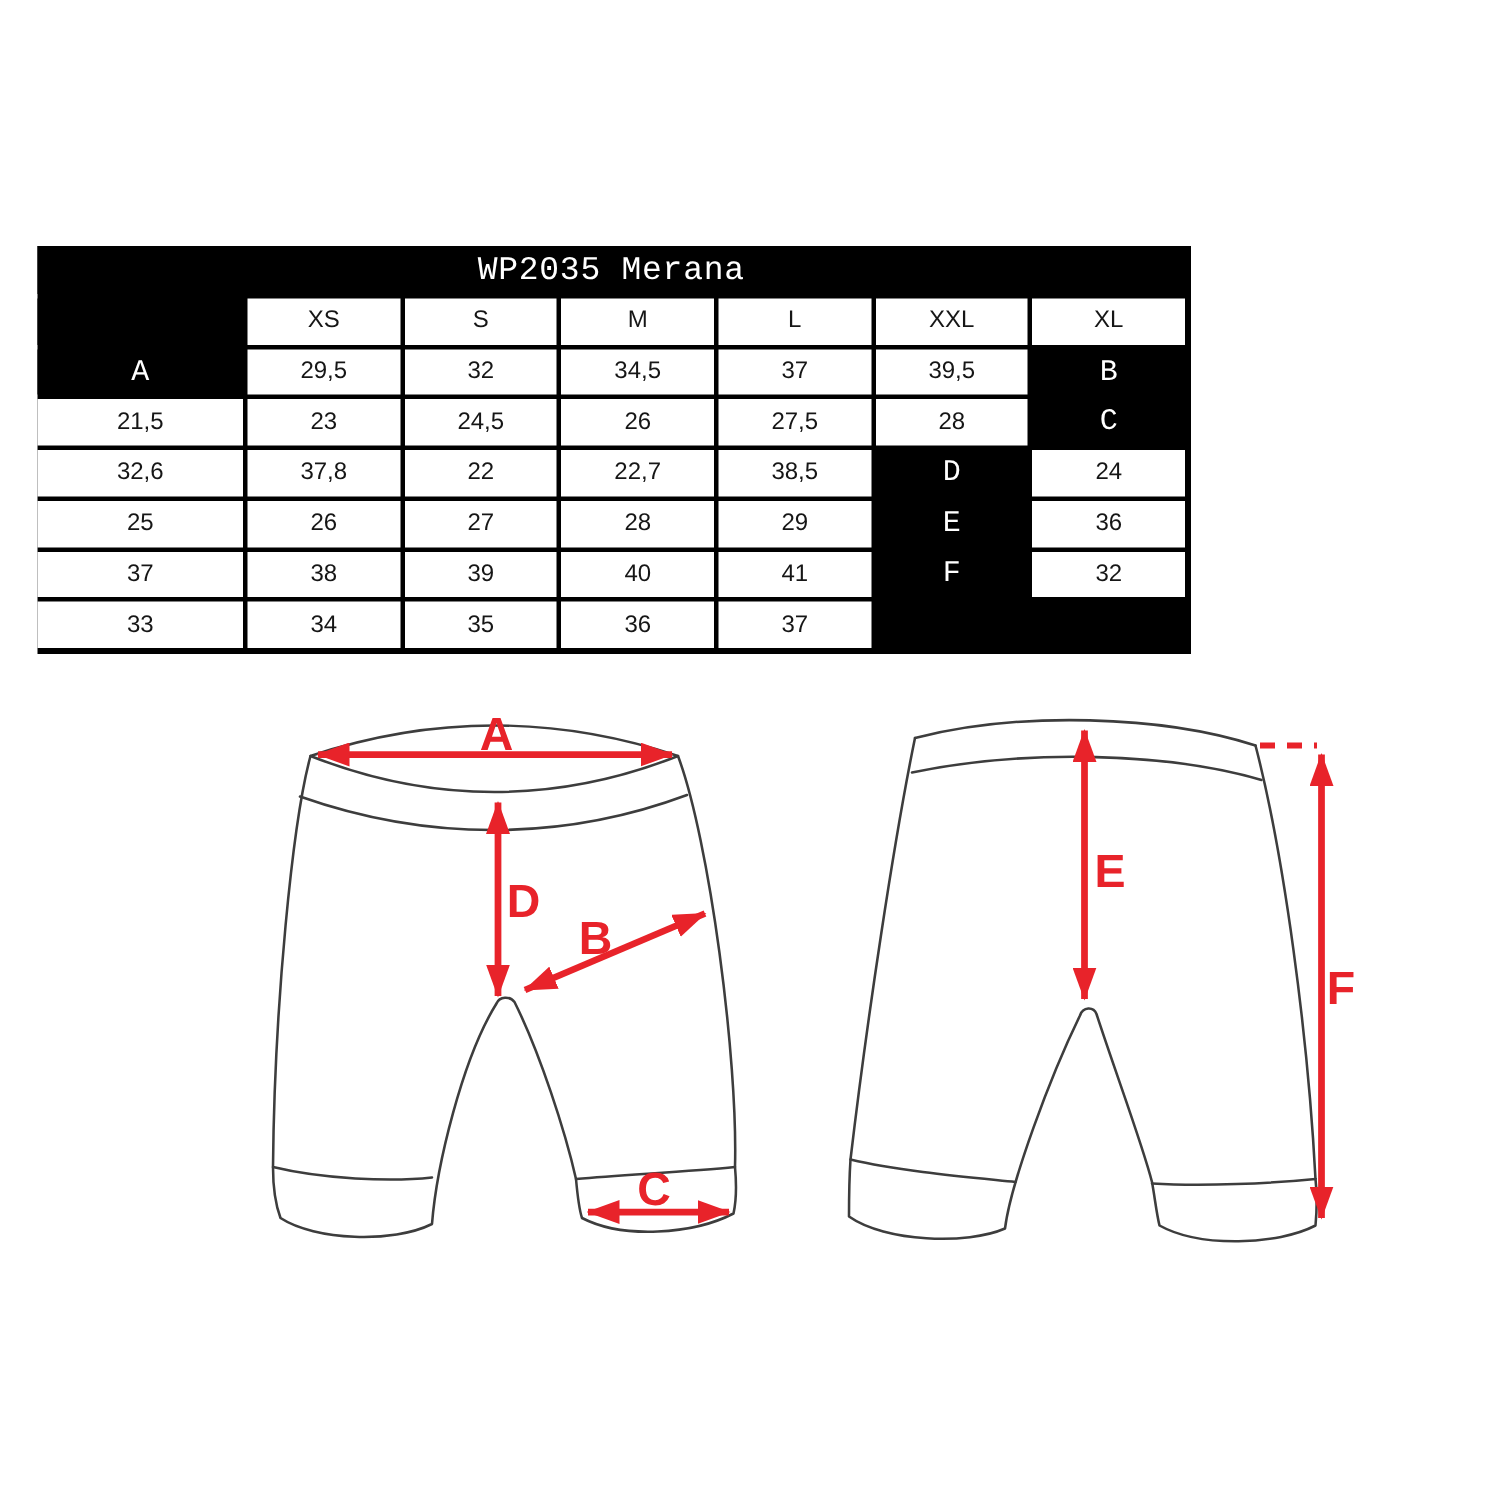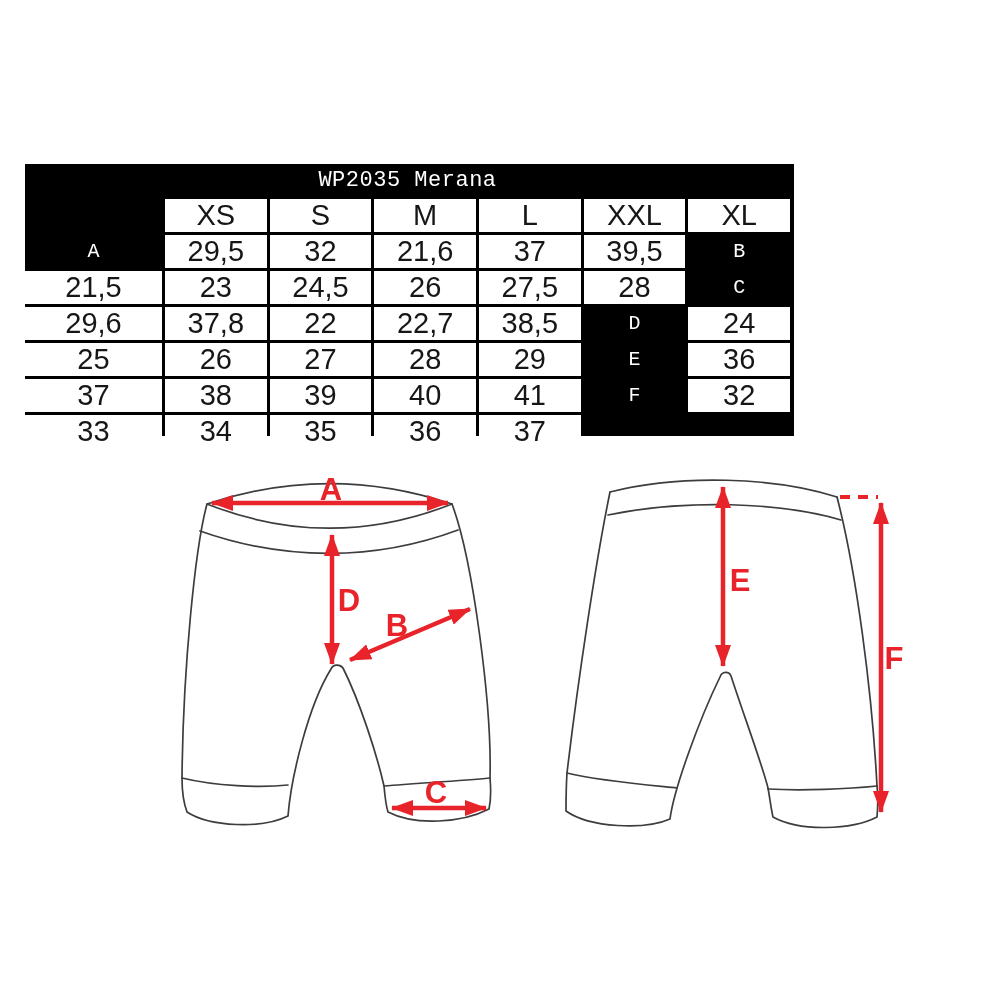--- a/index.html
+++ b/index.html
@@ -16,21 +16,21 @@
     gap:3px;padding:0 4px 4px 0;box-sizing:border-box;
   }
   .t-title{
     grid-column:1/-1;background:#000;color:#fff;
     font-family:"Liberation Mono","DejaVu Sans Mono",monospace;
     font-size:22px;letter-spacing:.5px;
     display:flex;align-items:center;justify-content:center;
   }
   .t-corner{background:#000;}
   .t-head,.t-cell{
-    background:#fff;color:#161616;font-size:29px;
+    background:#fff;color:#161616;font-size:16px;
     display:flex;align-items:center;justify-content:center;
   }
   .t-label{
     background:#000;color:#fff;
     font-family:"Liberation Mono","DejaVu Sans Mono",monospace;
     font-size:20px;display:flex;align-items:center;justify-content:center;
   }
   
   .diagram{position:absolute;left:0;top:0;width:1000px;height:1000px;}
   .outline{fill:none;stroke:#3d3d3d;stroke-width:1.7;stroke-linecap:round;stroke-linejoin:round;}
@@ -51,34 +51,34 @@
   <div class="t-head">XS</div>
   <div class="t-head">S</div>
   <div class="t-head">M</div>
   <div class="t-head">L</div>
   <div class="t-head">XXL</div>
   <div class="t-head">XL</div>
 
   <div class="t-label">A</div>
   <div class="t-cell">29,5</div>
   <div class="t-cell">32</div>
-  <div class="t-cell">21,6</div>
+  <div class="t-cell">34,5</div>
   <div class="t-cell">37</div>
   <div class="t-cell">39,5</div>
 
   <div class="t-label">B</div>
   <div class="t-cell">21,5</div>
   <div class="t-cell">23</div>
   <div class="t-cell">24,5</div>
   <div class="t-cell">26</div>
   <div class="t-cell">27,5</div>
   <div class="t-cell">28</div>
 
   <div class="t-label">C</div>
-  <div class="t-cell">29,6</div>
+  <div class="t-cell">32,6</div>
   <div class="t-cell">37,8</div>
   <div class="t-cell">22</div>
   <div class="t-cell">22,7</div>
   <div class="t-cell">38,5</div>
 
   <div class="t-label">D</div>
   <div class="t-cell">24</div>
   <div class="t-cell">25</div>
   <div class="t-cell">26</div>
   <div class="t-cell">27</div>

